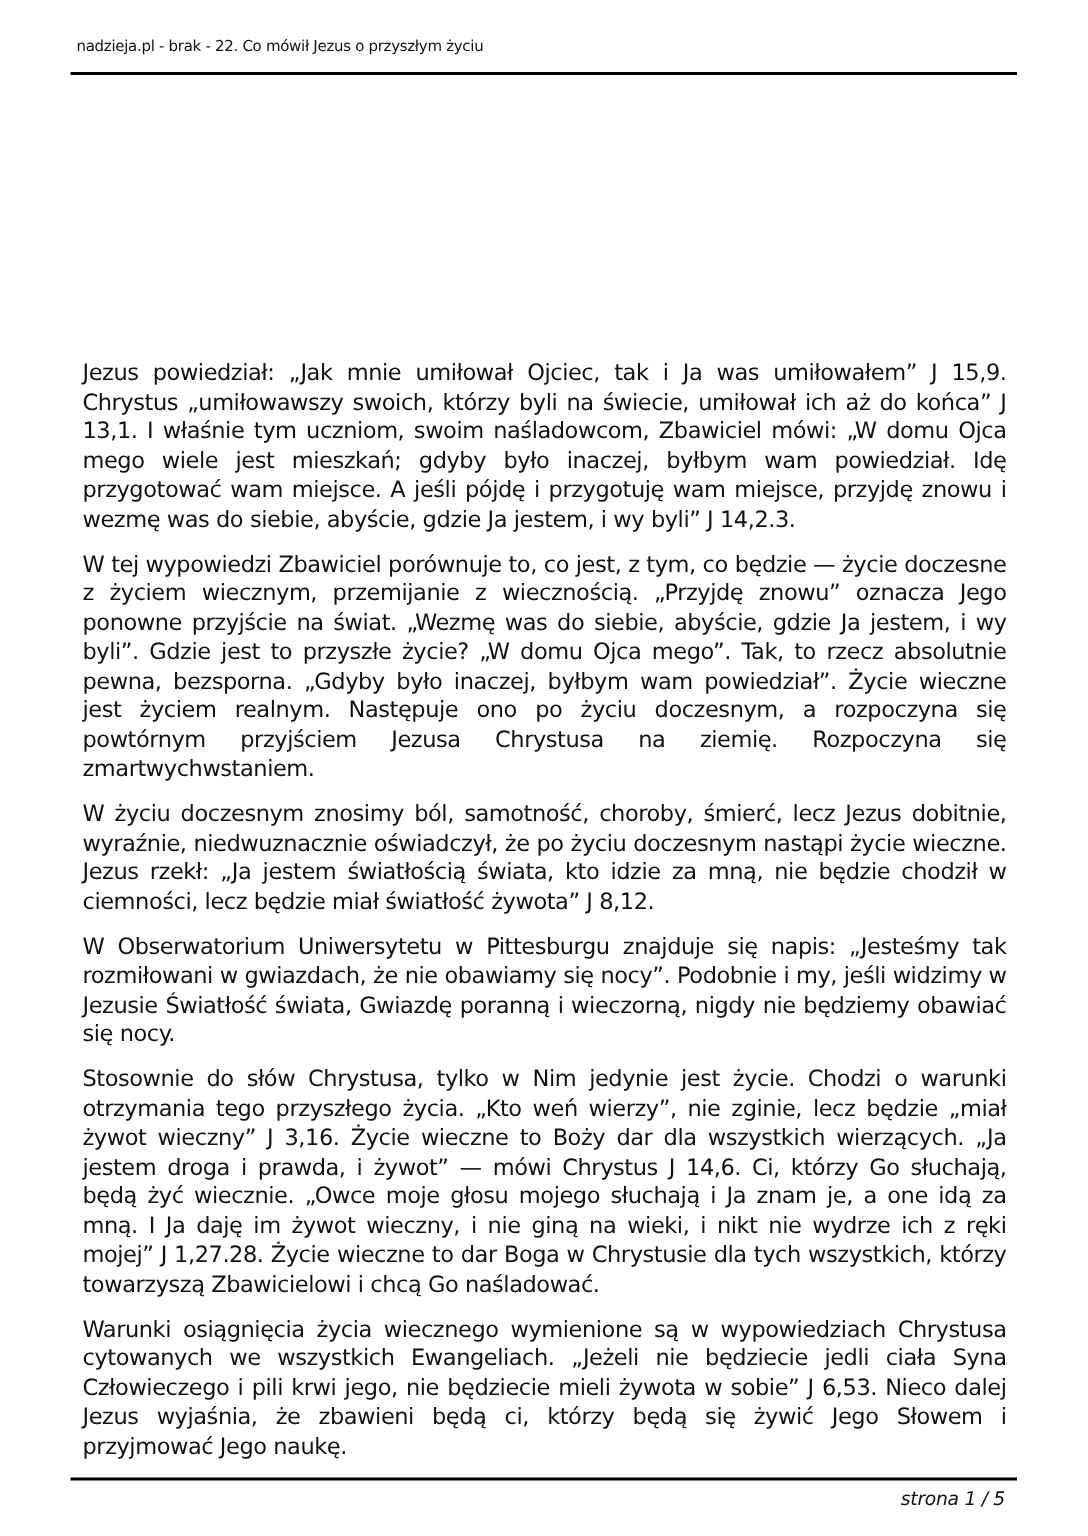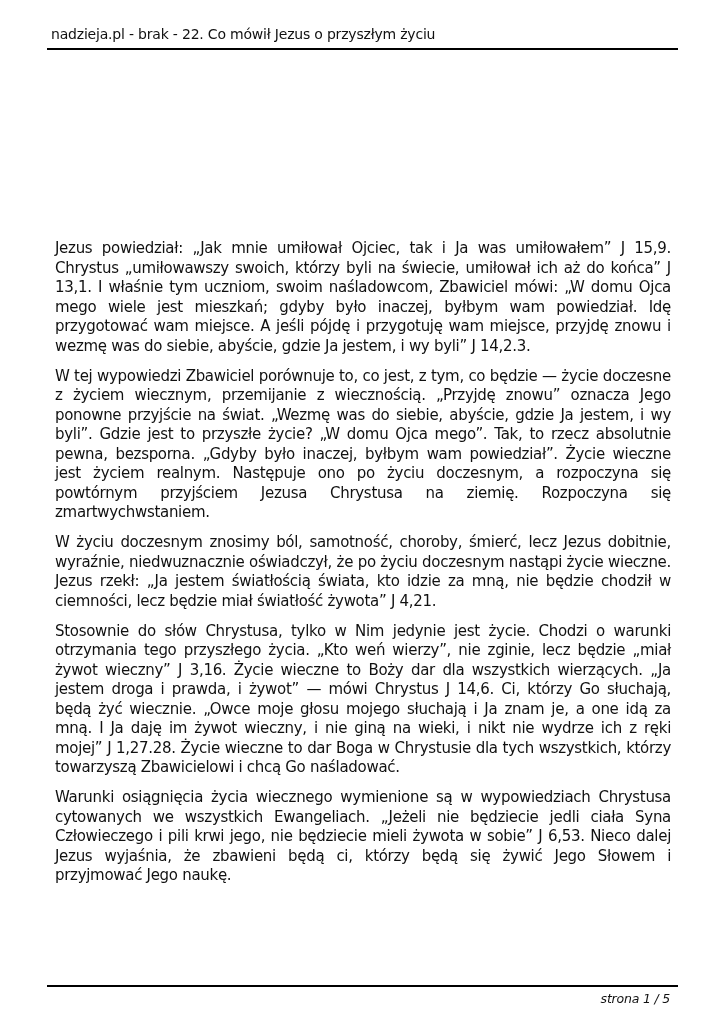--- a/index.html
+++ b/index.html
@@ -14,21 +14,21 @@
     height: 1024px;
     background: #ffffff;
     font-family: "DejaVu Sans", "Liberation Sans", sans-serif;
     color: #111111;
     overflow: hidden;
   }
   .header-text {
     position: absolute;
     left: 51px;
     top: 26px;
-    font-size: 14px;
+    font-size: 10px;
     letter-spacing: -0.2px;
     white-space: nowrap;
   }
   .header-rule {
     position: absolute;
     left: 47px;
     top: 48px;
     width: 631px;
     height: 2px;
     background: #000000;
@@ -80,21 +80,22 @@
 
 <div class="page">
 
   <div class="header-text">nadzieja.pl - brak - 22. Co mówił Jezus o przyszłym życiu</div>
   <div class="header-rule"></div>
 
 
   <main class="body-text">
     <p>Jezus powiedział: „Jak mnie umiłował Ojciec, tak i Ja was umiłowałem” J 15,9. Chrystus „umiłowawszy swoich, którzy byli na świecie, umiłował ich aż do końca” J 13,1. I właśnie tym uczniom, swoim naśladowcom, Zbawiciel mówi: „W domu Ojca mego wiele jest mieszkań; gdyby było inaczej, byłbym wam powiedział. Idę przygotować wam miejsce. A jeśli pójdę i przygotuję wam miejsce, przyjdę znowu i wezmę was do siebie, abyście, gdzie Ja jestem, i wy byli” J 14,2.3.</p>
     <p>W tej wypowiedzi Zbawiciel porównuje to, co jest, z tym, co będzie — życie doczesne z życiem wiecznym, przemijanie z wiecznością. „Przyjdę znowu” oznacza Jego ponowne przyjście na świat. „Wezmę was do siebie, abyście, gdzie Ja jestem, i wy byli”. Gdzie jest to przyszłe życie? „W domu Ojca mego”. Tak, to rzecz absolutnie pewna, bezsporna. „Gdyby było inaczej, byłbym wam powiedział”. Życie wieczne jest życiem realnym. Następuje ono po życiu doczesnym, a rozpoczyna się powtórnym przyjściem Jezusa Chrystusa na ziemię. Rozpoczyna się zmartwychwstaniem.</p>
-    <p>W życiu doczesnym znosimy ból, samotność, choroby, śmierć, lecz Jezus dobitnie, wyraźnie, niedwuznacznie oświadczył, że po życiu doczesnym nastąpi życie wieczne. Jezus rzekł: „Ja jestem światłością świata, kto idzie za mną, nie będzie chodził w ciemności, lecz będzie miał światłość żywota” J 4,21.</p>
+    <p>W życiu doczesnym znosimy ból, samotność, choroby, śmierć, lecz Jezus dobitnie, wyraźnie, niedwuznacznie oświadczył, że po życiu doczesnym nastąpi życie wieczne. Jezus rzekł: „Ja jestem światłością świata, kto idzie za mną, nie będzie chodził w ciemności, lecz będzie miał światłość żywota” J 8,12.</p>
+    <p>W Obserwatorium Uniwersytetu w Pittesburgu znajduje się napis: „Jesteśmy tak rozmiłowani w gwiazdach, że nie obawiamy się nocy”. Podobnie i my, jeśli widzimy w Jezusie Światłość świata, Gwiazdę poranną i wieczorną, nigdy nie będziemy obawiać się nocy.</p>
     <p>Stosownie do słów Chrystusa, tylko w Nim jedynie jest życie. Chodzi o warunki otrzymania tego przyszłego życia. „Kto weń wierzy”, nie zginie, lecz będzie „miał żywot wieczny” J 3,16. Życie wieczne to Boży dar dla wszystkich wierzących. „Ja jestem droga i prawda, i żywot” — mówi Chrystus J 14,6. Ci, którzy Go słuchają, będą żyć wiecznie. „Owce moje głosu mojego słuchają i Ja znam je, a one idą za mną. I Ja daję im żywot wieczny, i nie giną na wieki, i nikt nie wydrze ich z ręki mojej” J 1,27.28. Życie wieczne to dar Boga w Chrystusie dla tych wszystkich, którzy towarzyszą Zbawicielowi i chcą Go naśladować.</p>
     <p>Warunki osiągnięcia życia wiecznego wymienione są w wypowiedziach Chrystusa cytowanych we wszystkich Ewangeliach. „Jeżeli nie będziecie jedli ciała Syna Człowieczego i pili krwi jego, nie będziecie mieli żywota w sobie” J 6,53. Nieco dalej Jezus wyjaśnia, że zbawieni będą ci, którzy będą się żywić Jego Słowem i przyjmować Jego naukę.</p>
   </main>
 
   <div class="footer-rule"></div>
   <div class="footer-text">strona 1 / 5</div>
 
 </div>
 
 </body></html>

